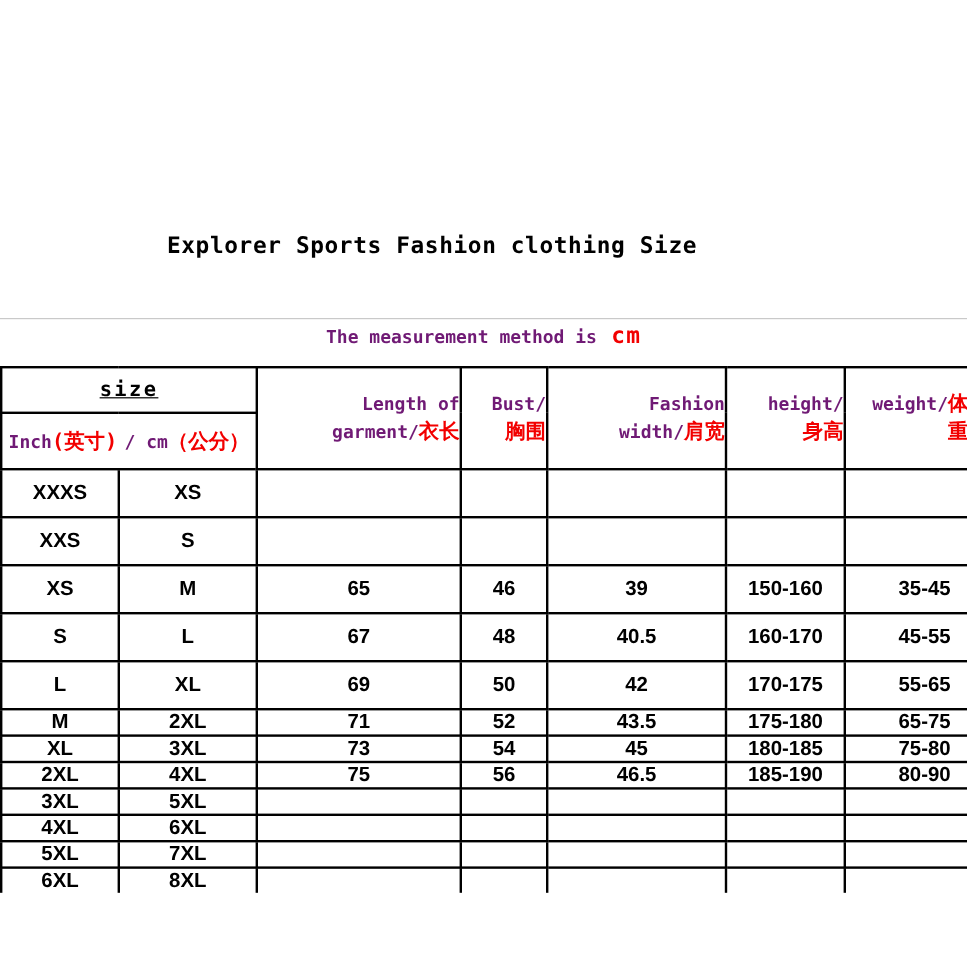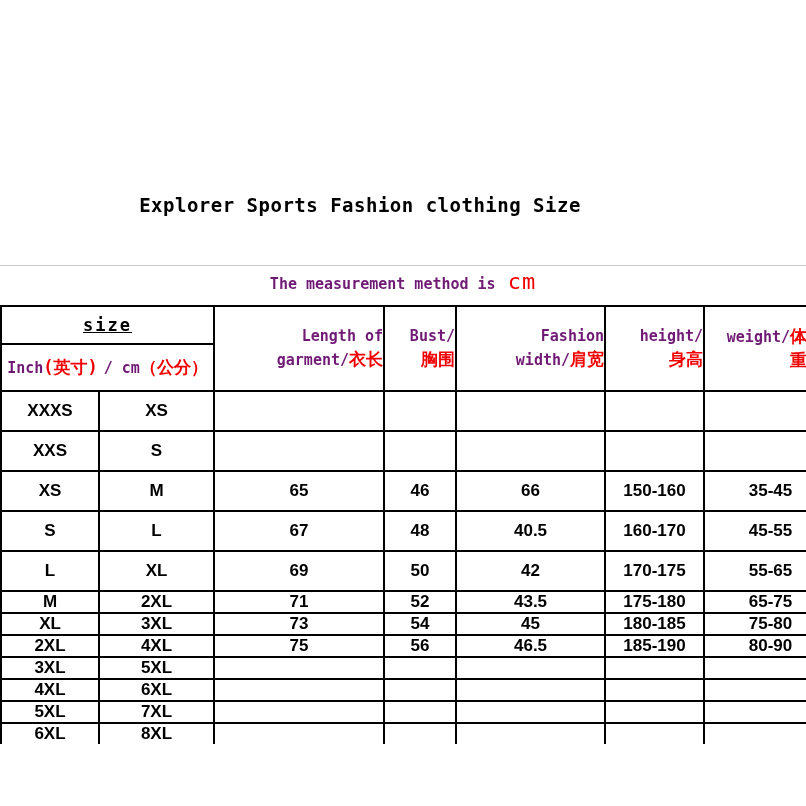--- a/index.html
+++ b/index.html
@@ -17,21 +17,21 @@
   }
 
   .rule { position:absolute; top:265px; left:0; width:806px; height:1px; background:#c9c9c9; }
 
   .subtitle {
     position:absolute; top:271px; left:0; width:806px;
     display:flex; justify-content:center; align-items:baseline; gap:12px;
     font-weight:bold; font-size:15px; color:#000;
     font-family:"DejaVu Sans Mono", monospace;
   }
-  .subtitle .unit { font-size:22px; line-height:1; letter-spacing:1px; font-weight:normal; }
+  .subtitle .unit { font-size:19px; line-height:1; letter-spacing:1px; font-weight:bold; }
 
   table.size-table {
     position:absolute; top:305px; left:0; width:806px;
     border-collapse:collapse; table-layout:fixed;
     font-family:"DejaVu Sans Mono", monospace;
   }
   .size-table th, .size-table td {
     border:2px solid #000; padding:0; margin:0;
     text-align:center; vertical-align:middle; overflow:hidden;
   }
@@ -131,21 +131,21 @@
         <td></td>
         <td></td>
         <td></td>
         <td></td>
       </tr>
       <tr class="tall">
         <td>XS</td>
         <td>M</td>
         <td>65</td>
         <td>46</td>
-        <td>66</td>
+        <td>39</td>
         <td>150-160</td>
         <td>35-45</td>
       </tr>
       <tr class="tall">
         <td>S</td>
         <td>L</td>
         <td>67</td>
         <td>48</td>
         <td>40.5</td>
         <td>160-170</td>

